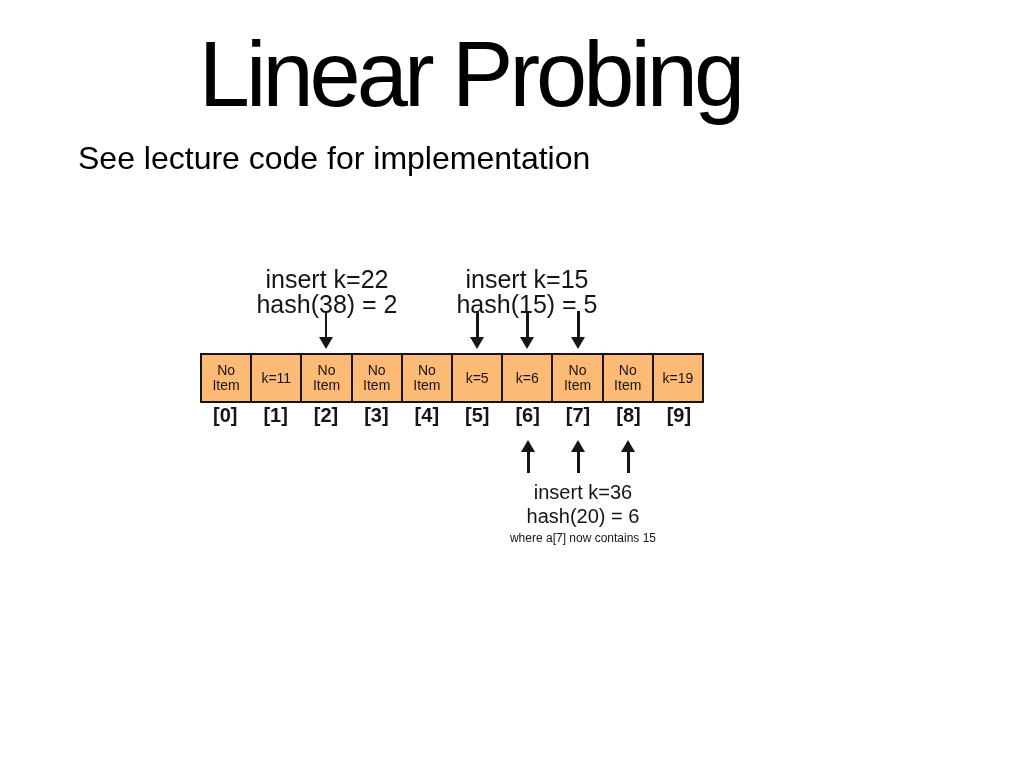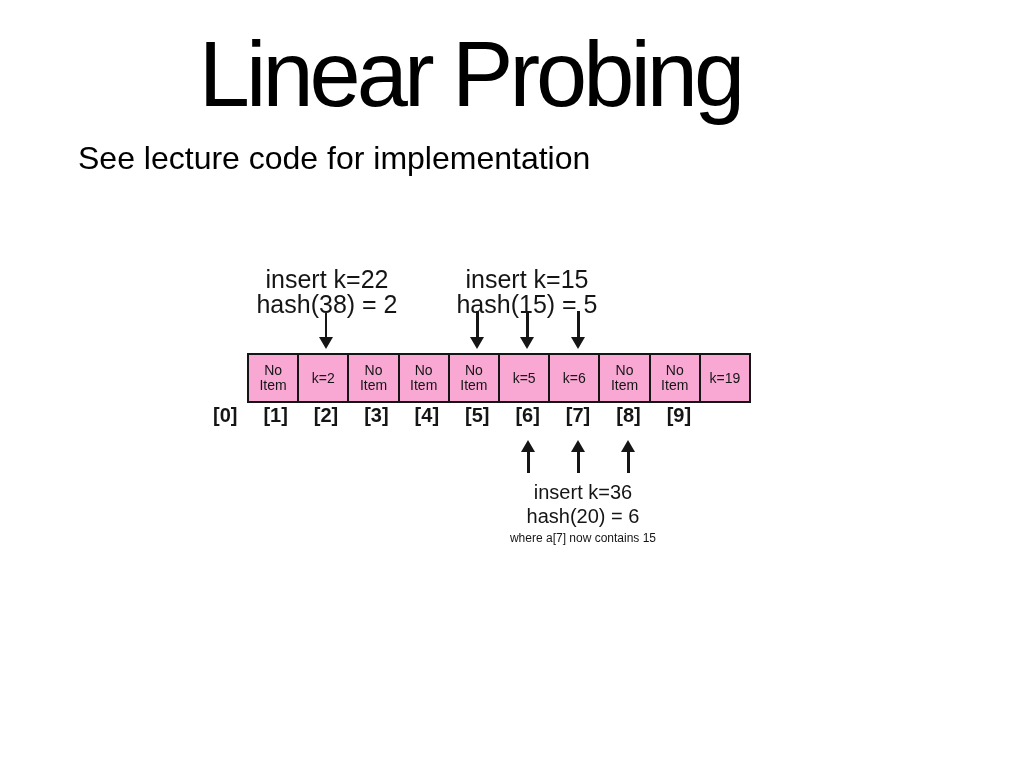--- a/index.html
+++ b/index.html
@@ -42,21 +42,21 @@
   .arr.up .shaft { top:10px; bottom:0; }
   .arr.up .head {
     position:absolute; top:0; left:50%; margin-left:-7px; width:0; height:0;
     border-left:7px solid transparent; border-right:7px solid transparent;
     border-bottom:12px solid #151515;
   }
 
   
   .cells {
     position:absolute; left:200px; top:353px; width:504px; height:50px;
-    display:flex; border:2px solid #151515; background:#f9a8d4;margin-left:47px;
+    display:flex; border:2px solid #151515; background:#fdba74;
   }
   .cell {
     flex:1 1 0; border-right:2px solid #151515;
     display:flex; align-items:center; justify-content:center;
     text-align:center; font-size:14px; line-height:15px; color:#151515;
     padding:0 5px; overflow:hidden;
   }
   .cell:last-child { border-right:none; }
 
   .indices {
@@ -98,21 +98,21 @@
       <span class="shaft"></span>
       <span class="head"></span>
     </div>
   <div class="arr down thick" style="left:570px; top:311px; height:38px;">
       <span class="shaft"></span>
       <span class="head"></span>
     </div>
 
   <div class="cells">
     <div class="cell">No Item</div>
-    <div class="cell">k=2</div>
+    <div class="cell">k=11</div>
     <div class="cell">No Item</div>
     <div class="cell">No Item</div>
     <div class="cell">No Item</div>
     <div class="cell">k=5</div>
     <div class="cell">k=6</div>
     <div class="cell">No Item</div>
     <div class="cell">No Item</div>
     <div class="cell">k=19</div>
   </div>
 

